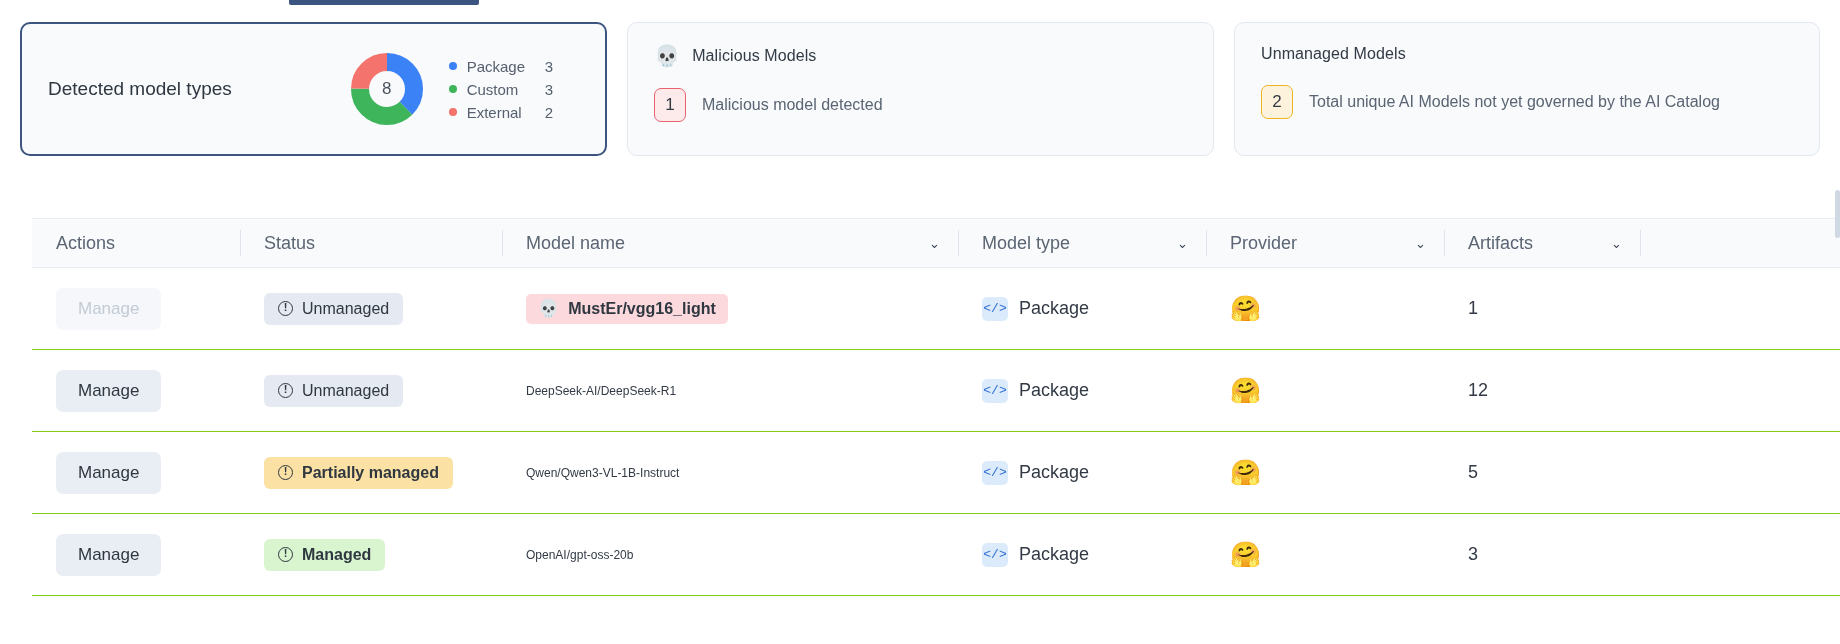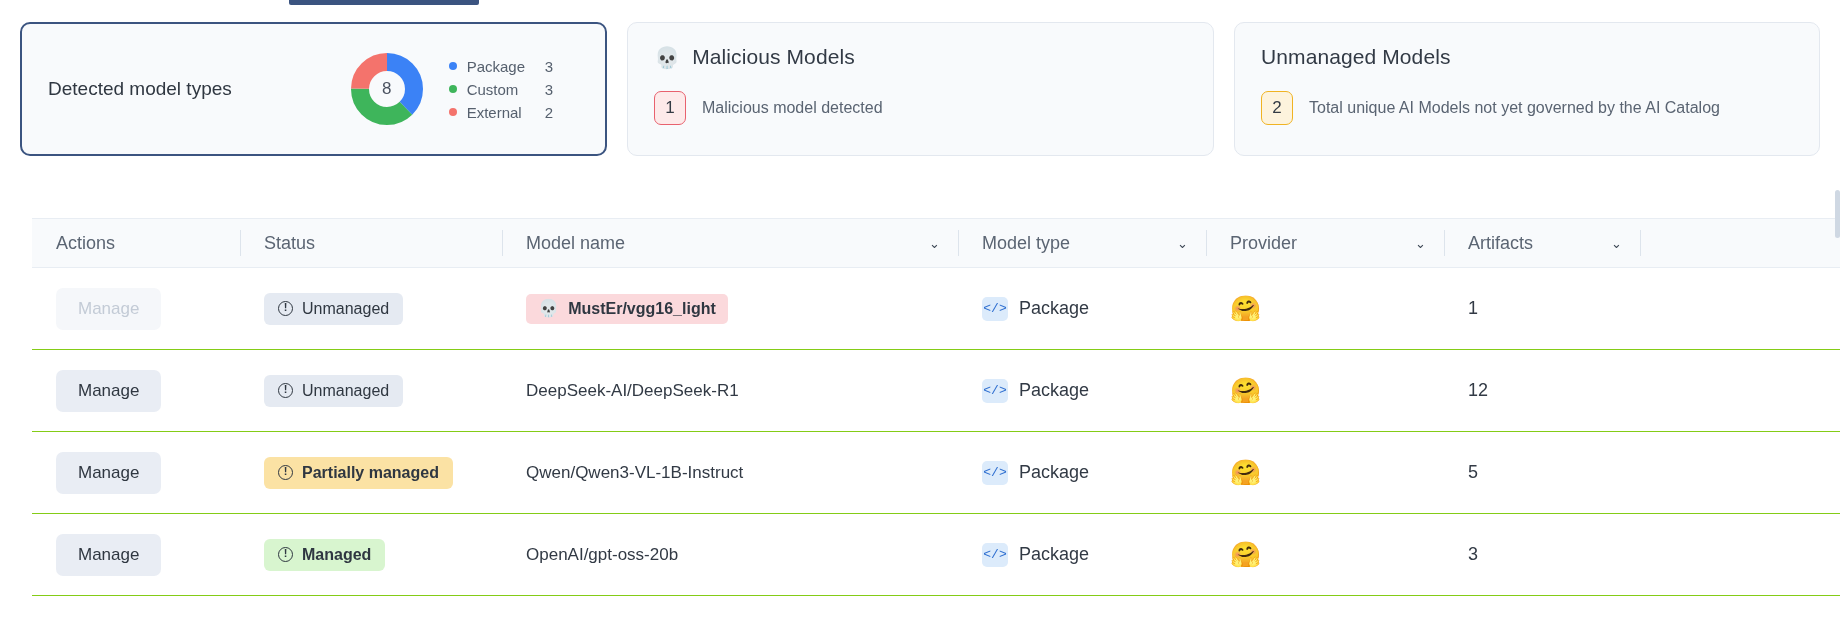--- a/index.html
+++ b/index.html
@@ -33,21 +33,21 @@
   .card-detected {
     width:587px;
     border:2px solid #3b5480;
     display:flex; align-items:center;
     padding:0 26px;
   }
   .card-malicious { width:587px; padding:22px 26px; }
   .card-unmanaged { flex:1; padding:22px 26px; }
 
   .card-title {
-    font-size:21px; color:#323a45; font-weight:400; letter-spacing:0.1px;
+    font-size:16px; color:#323a45; font-weight:400; letter-spacing:0.1px;
   }
   .detected-title { font-size:19px; color:#2f3741; }
 
   .donut-wrap { margin-left:auto; display:flex; align-items:center; gap:26px; }
   .donut { position:relative; width:72px; height:72px; }
   .donut svg { display:block; }
   .donut-center {
     position:absolute; inset:0; display:flex; align-items:center; justify-content:center;
     font-size:17px; color:#4a5260;
   }
@@ -116,21 +116,21 @@
   .i-circle {
     width:15px; height:15px; border-radius:50%;
     border:1.4px solid currentColor; position:relative; flex:none;
     display:inline-block;
   }
   .i-circle::after {
     content:"!"; position:absolute; left:0; right:0; top:-2px;
     text-align:center; font-size:11px; line-height:15px; font-weight:700;
   }
 
-  .model-name { font-size:17px; color:#323a45; }
+  .model-name { font-size:12px; color:#323a45; }
   .model-name.malicious {
     background:#fbd9dc; color:#2f3741; font-weight:700; font-size:16px;
     padding:6px 12px; border-radius:5px; display:inline-flex; align-items:center; gap:9px;
   }
   .skull-sm { font-size:17px; line-height:1; }
 
   .type-cell { display:flex; align-items:center; gap:11px; font-size:18px; color:#323a45; }
   .code-icon {
     width:26px; height:24px; border-radius:5px; background:#dcebfb;
     color:#2f6fd0; font-size:13px; display:flex; align-items:center; justify-content:center;

